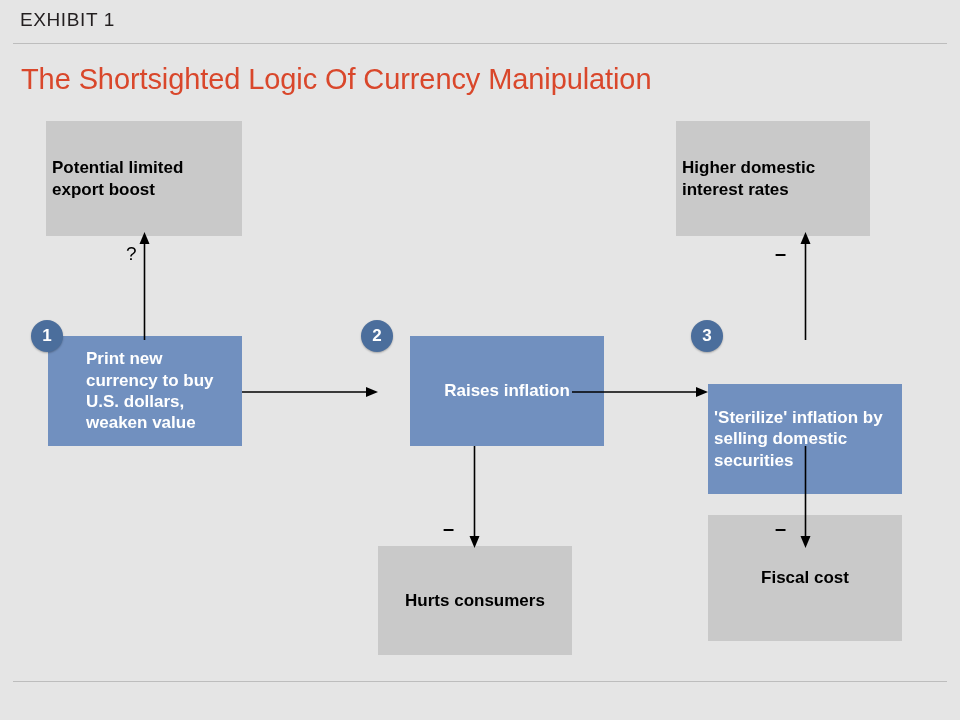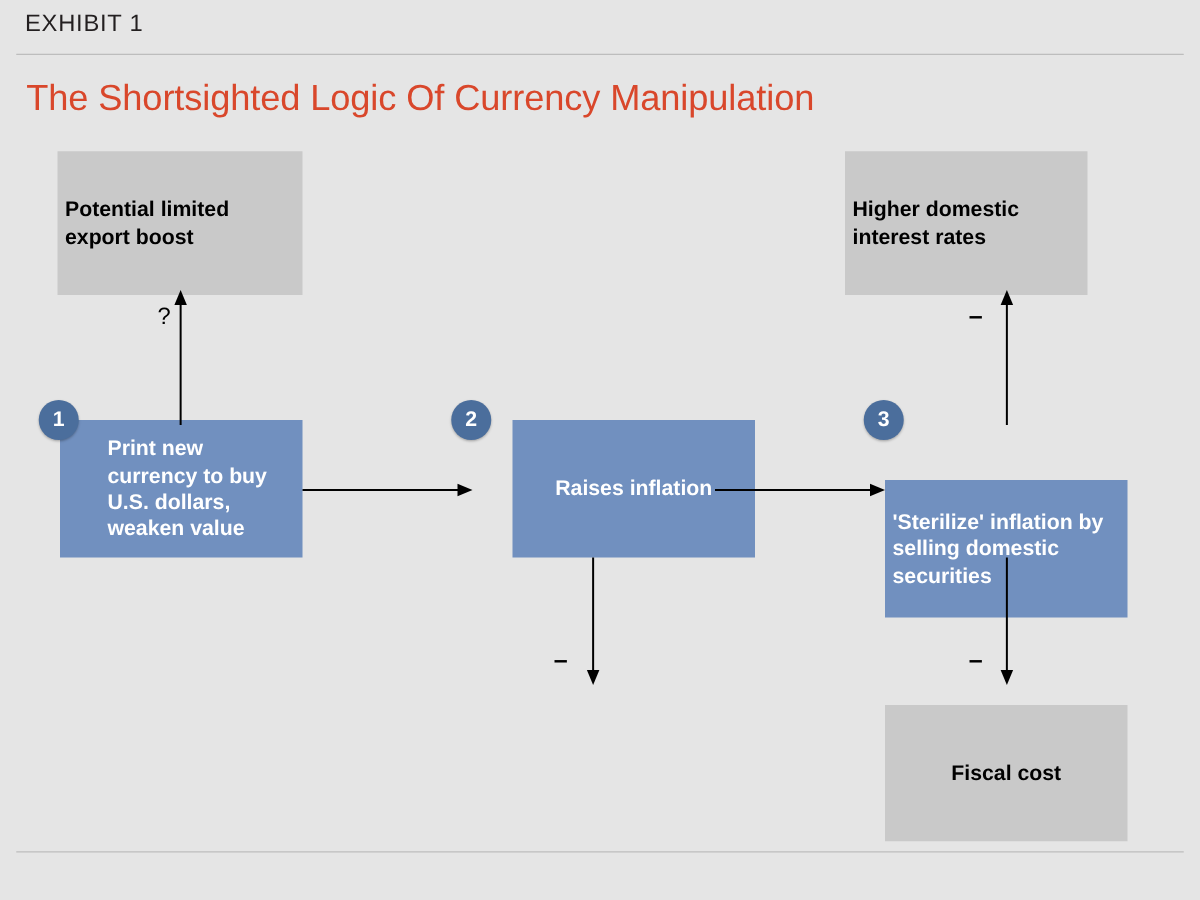--- a/index.html
+++ b/index.html
@@ -190,20 +190,23 @@
     <polygon points="14.5,0 9.5,12 19.5,12"></polygon>
   </svg>
   <div class="sign" style="left:775px; top:243px;">–</div>
 
   <svg class="conn" style="left:791px; top:446px; width:30px; height:102px;" viewBox="0 0 30 102">
     <line x1="14.5" y1="0" x2="14.5" y2="92"></line>
     <polygon points="14.5,102 9.5,90 19.5,90"></polygon>
   </svg>
   <div class="sign" style="left:775px; top:518px;">–</div>
 
-
-  <div class="node node-outcome" style="left:708px; top:564px; width:194px; height:109px;">
+  <div class="node node-outcome" style="left:378px; top:546px; width:194px; height:109px;">
+    <div class="node-inner">Hurts consumers</div>
+  </div>
+
+  <div class="node node-outcome" style="left:708px; top:515px; width:194px; height:126px;">
     <div class="node-inner">Fiscal cost</div>
   </div>
 
   <div class="footer-rule"></div>
 
 </div>
 
 </body></html>

